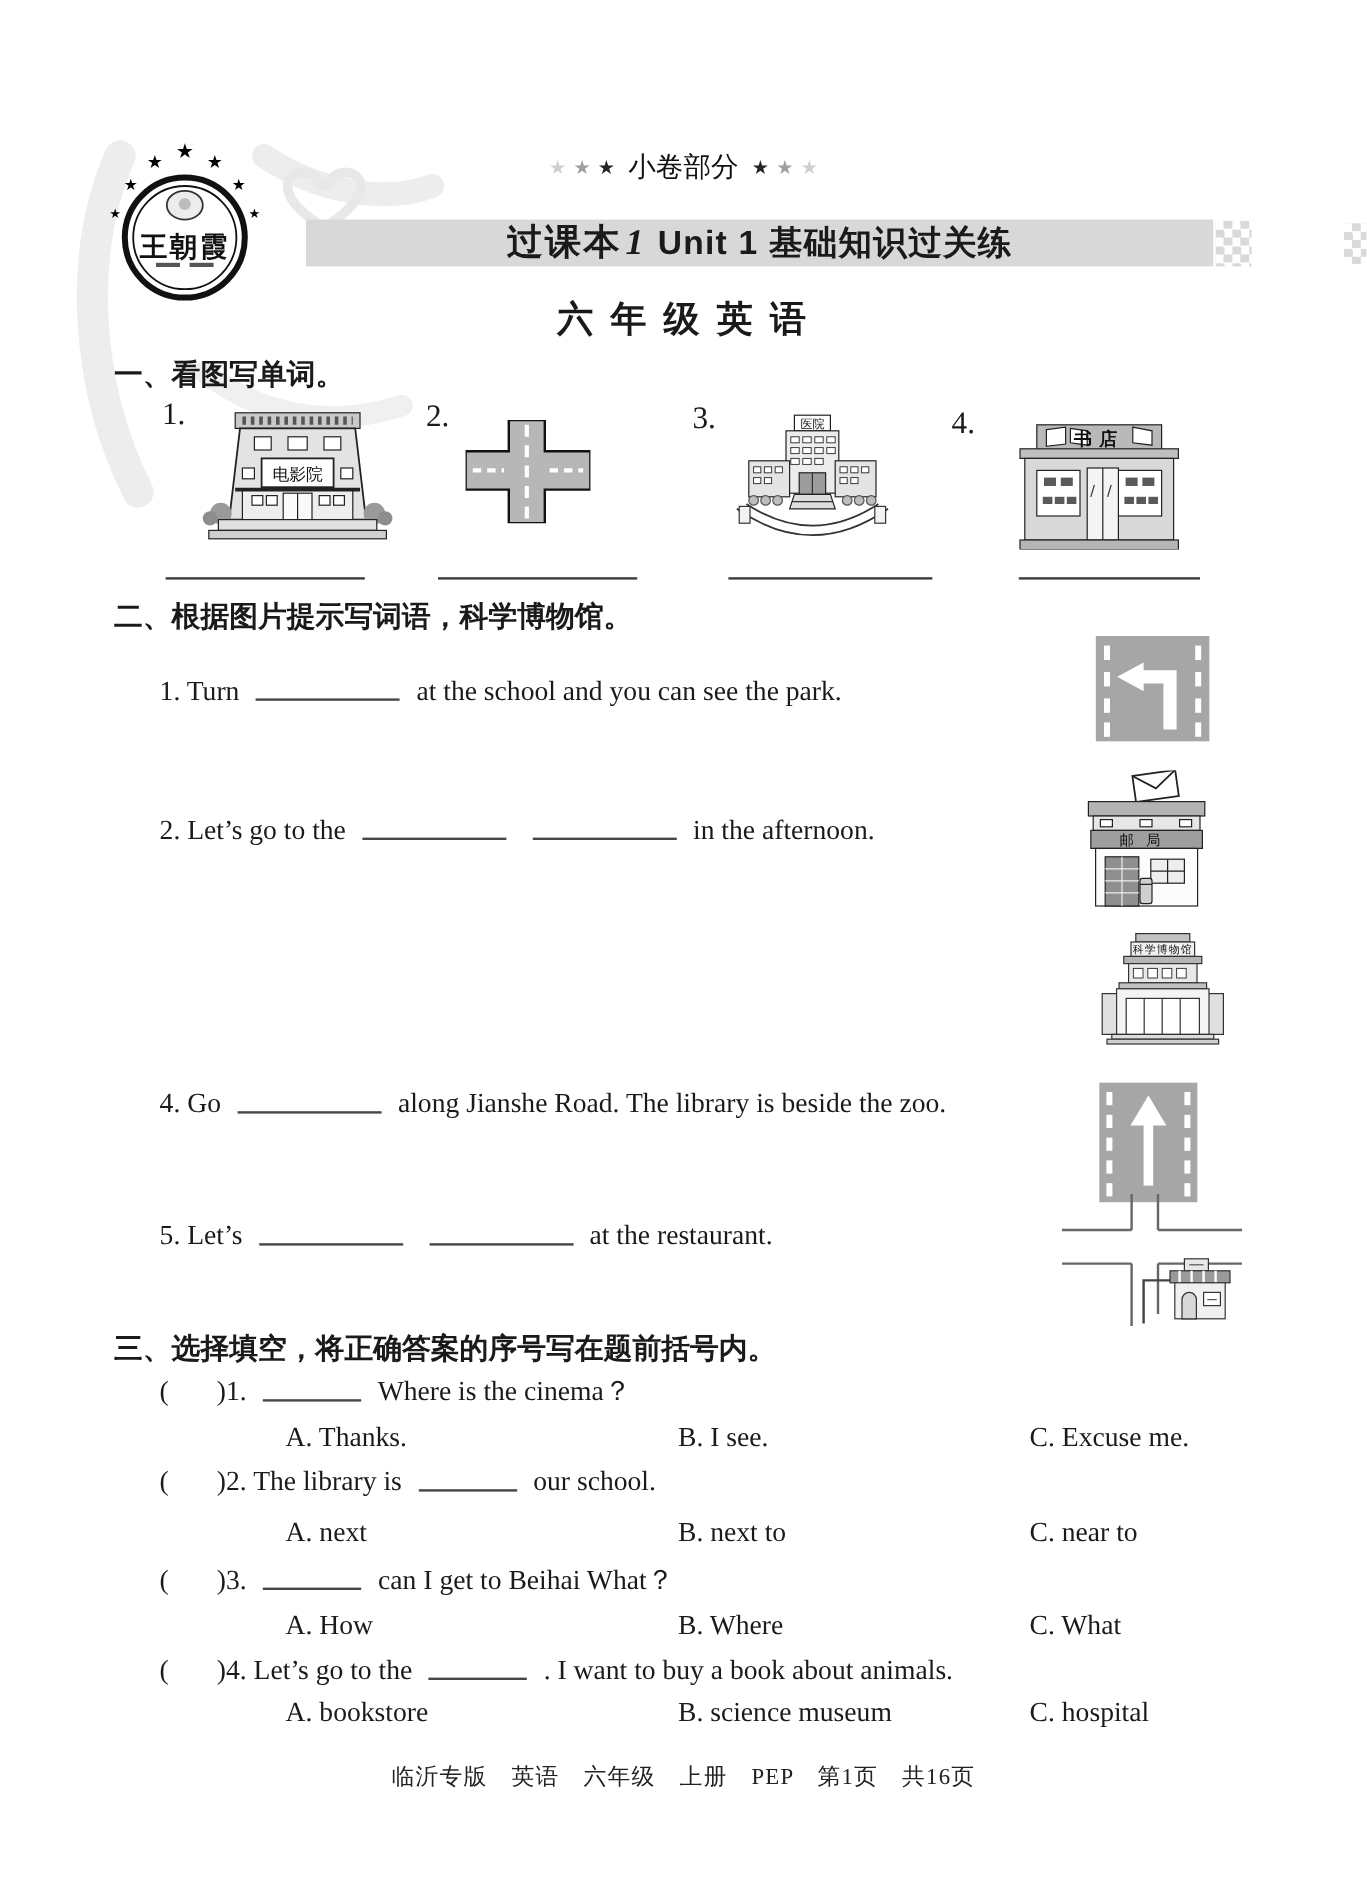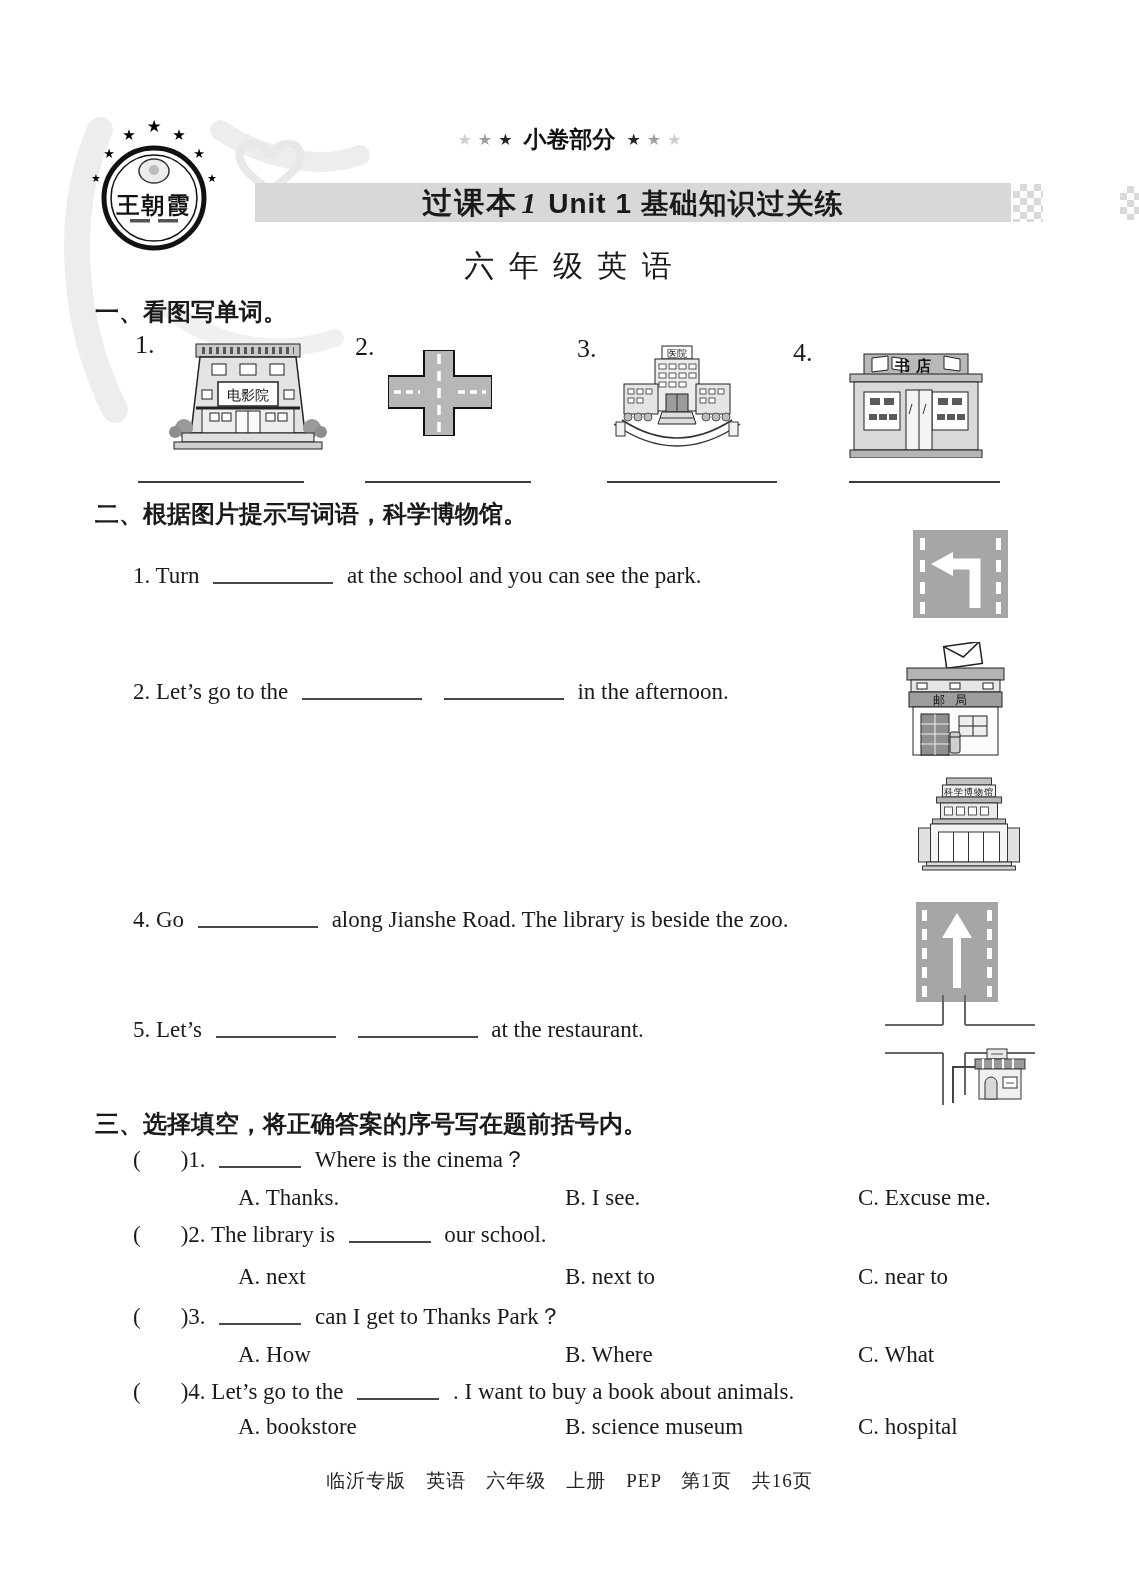--- a/index.html
+++ b/index.html
@@ -6,29 +6,29 @@
   .page{position:relative;width:1139px;height:1582px;background:#ffffff;overflow:hidden;
         font-family:"Liberation Serif",serif;color:#1a1a1a;}
   .abs{position:absolute;}
   .zh{font-family:"Liberation Sans","DejaVu Sans",sans-serif;}
   svg text{font-family:"Liberation Sans","DejaVu Sans",sans-serif;}
 
   
   .part-line{left:0;top:124px;width:100%;text-align:center;white-space:nowrap;}
   .part-line .st{font-size:16px;margin:0 3px;vertical-align:2px;}
   .st.g1{color:#cfcfcf}.st.g2{color:#9f9f9f}.st.g3{color:#242424}
-  .part-title{font-size:23px;font-weight:bold;color:#111;margin:0 8px;}
+  .part-title{font-size:23px;font-weight:normal;color:#111;margin:0 8px;}
   .banner{left:255px;top:183px;width:756px;height:39px;background:#d8d8d8;
           text-align:center;line-height:39px;white-space:nowrap;}
   .bt-zh{font-size:30px;font-weight:bold;letter-spacing:2px;font-family:Liberation Serif, serif;}
   .bt-num{font-size:30px;font-weight:bold;font-style:italic;margin:0 12px 0 3px;}
   .bt-rest{font-size:28px;font-weight:bold;letter-spacing:1px;}
   .checker{background-image:conic-gradient(#d9d9d9 90deg,transparent 90deg 180deg,#d9d9d9 180deg 270deg,transparent 270deg);
            background-size:14px 14px;}
-  .subtitle{left:0;top:246px;width:100%;text-align:center;font-size:30px;font-weight:normal;letter-spacing:3px;}
+  .subtitle{left:0;top:246px;width:100%;text-align:center;font-size:30px;font-weight:bold;letter-spacing:3px;}
 
   
   .sec-heading{font-family:"Liberation Sans","DejaVu Sans",sans-serif;font-weight:bold;font-size:24px;white-space:nowrap;}
   .s1-num{font-size:26px;}
   .s1-line{position:absolute;height:0;border-bottom:2px solid #3c3c3c;}
   .sentence{position:absolute;left:133px;font-size:23px;white-space:nowrap;}
   .blank{display:inline-block;width:120px;border-bottom:2px solid #474747;height:4px;margin:0 8px;vertical-align:-1px;}
   .blank.sm{width:82px;}
   .opt-row{position:absolute;left:0;top:0;width:100%;height:32px;}
   .opt{position:absolute;font-size:23px;white-space:nowrap;}
@@ -371,21 +371,21 @@
   </div>
   <div class="opt-row" style="top:1264px">
     <span class="opt" style="left:238px">A. next</span>
     <span class="opt" style="left:565px">B. next to</span>
     <span class="opt" style="left:858px">C. near to</span>
   </div>
 
   <div class="sentence" style="top:1301px">
     <span>(</span><span class="pgap"></span><span>)</span><span>3.</span>
     <span class="blank sm"></span>
-    <span>can I get to Thanks Park？</span>
+    <span>can I get to Beihai What？</span>
   </div>
   <div class="opt-row" style="top:1342px">
     <span class="opt" style="left:238px">A. How</span>
     <span class="opt" style="left:565px">B. Where</span>
     <span class="opt" style="left:858px">C. What</span>
   </div>
 
   <div class="sentence" style="top:1379px">
     <span>(</span><span class="pgap"></span><span>)</span><span>4.</span>
     <span>Let’s go to the</span>

